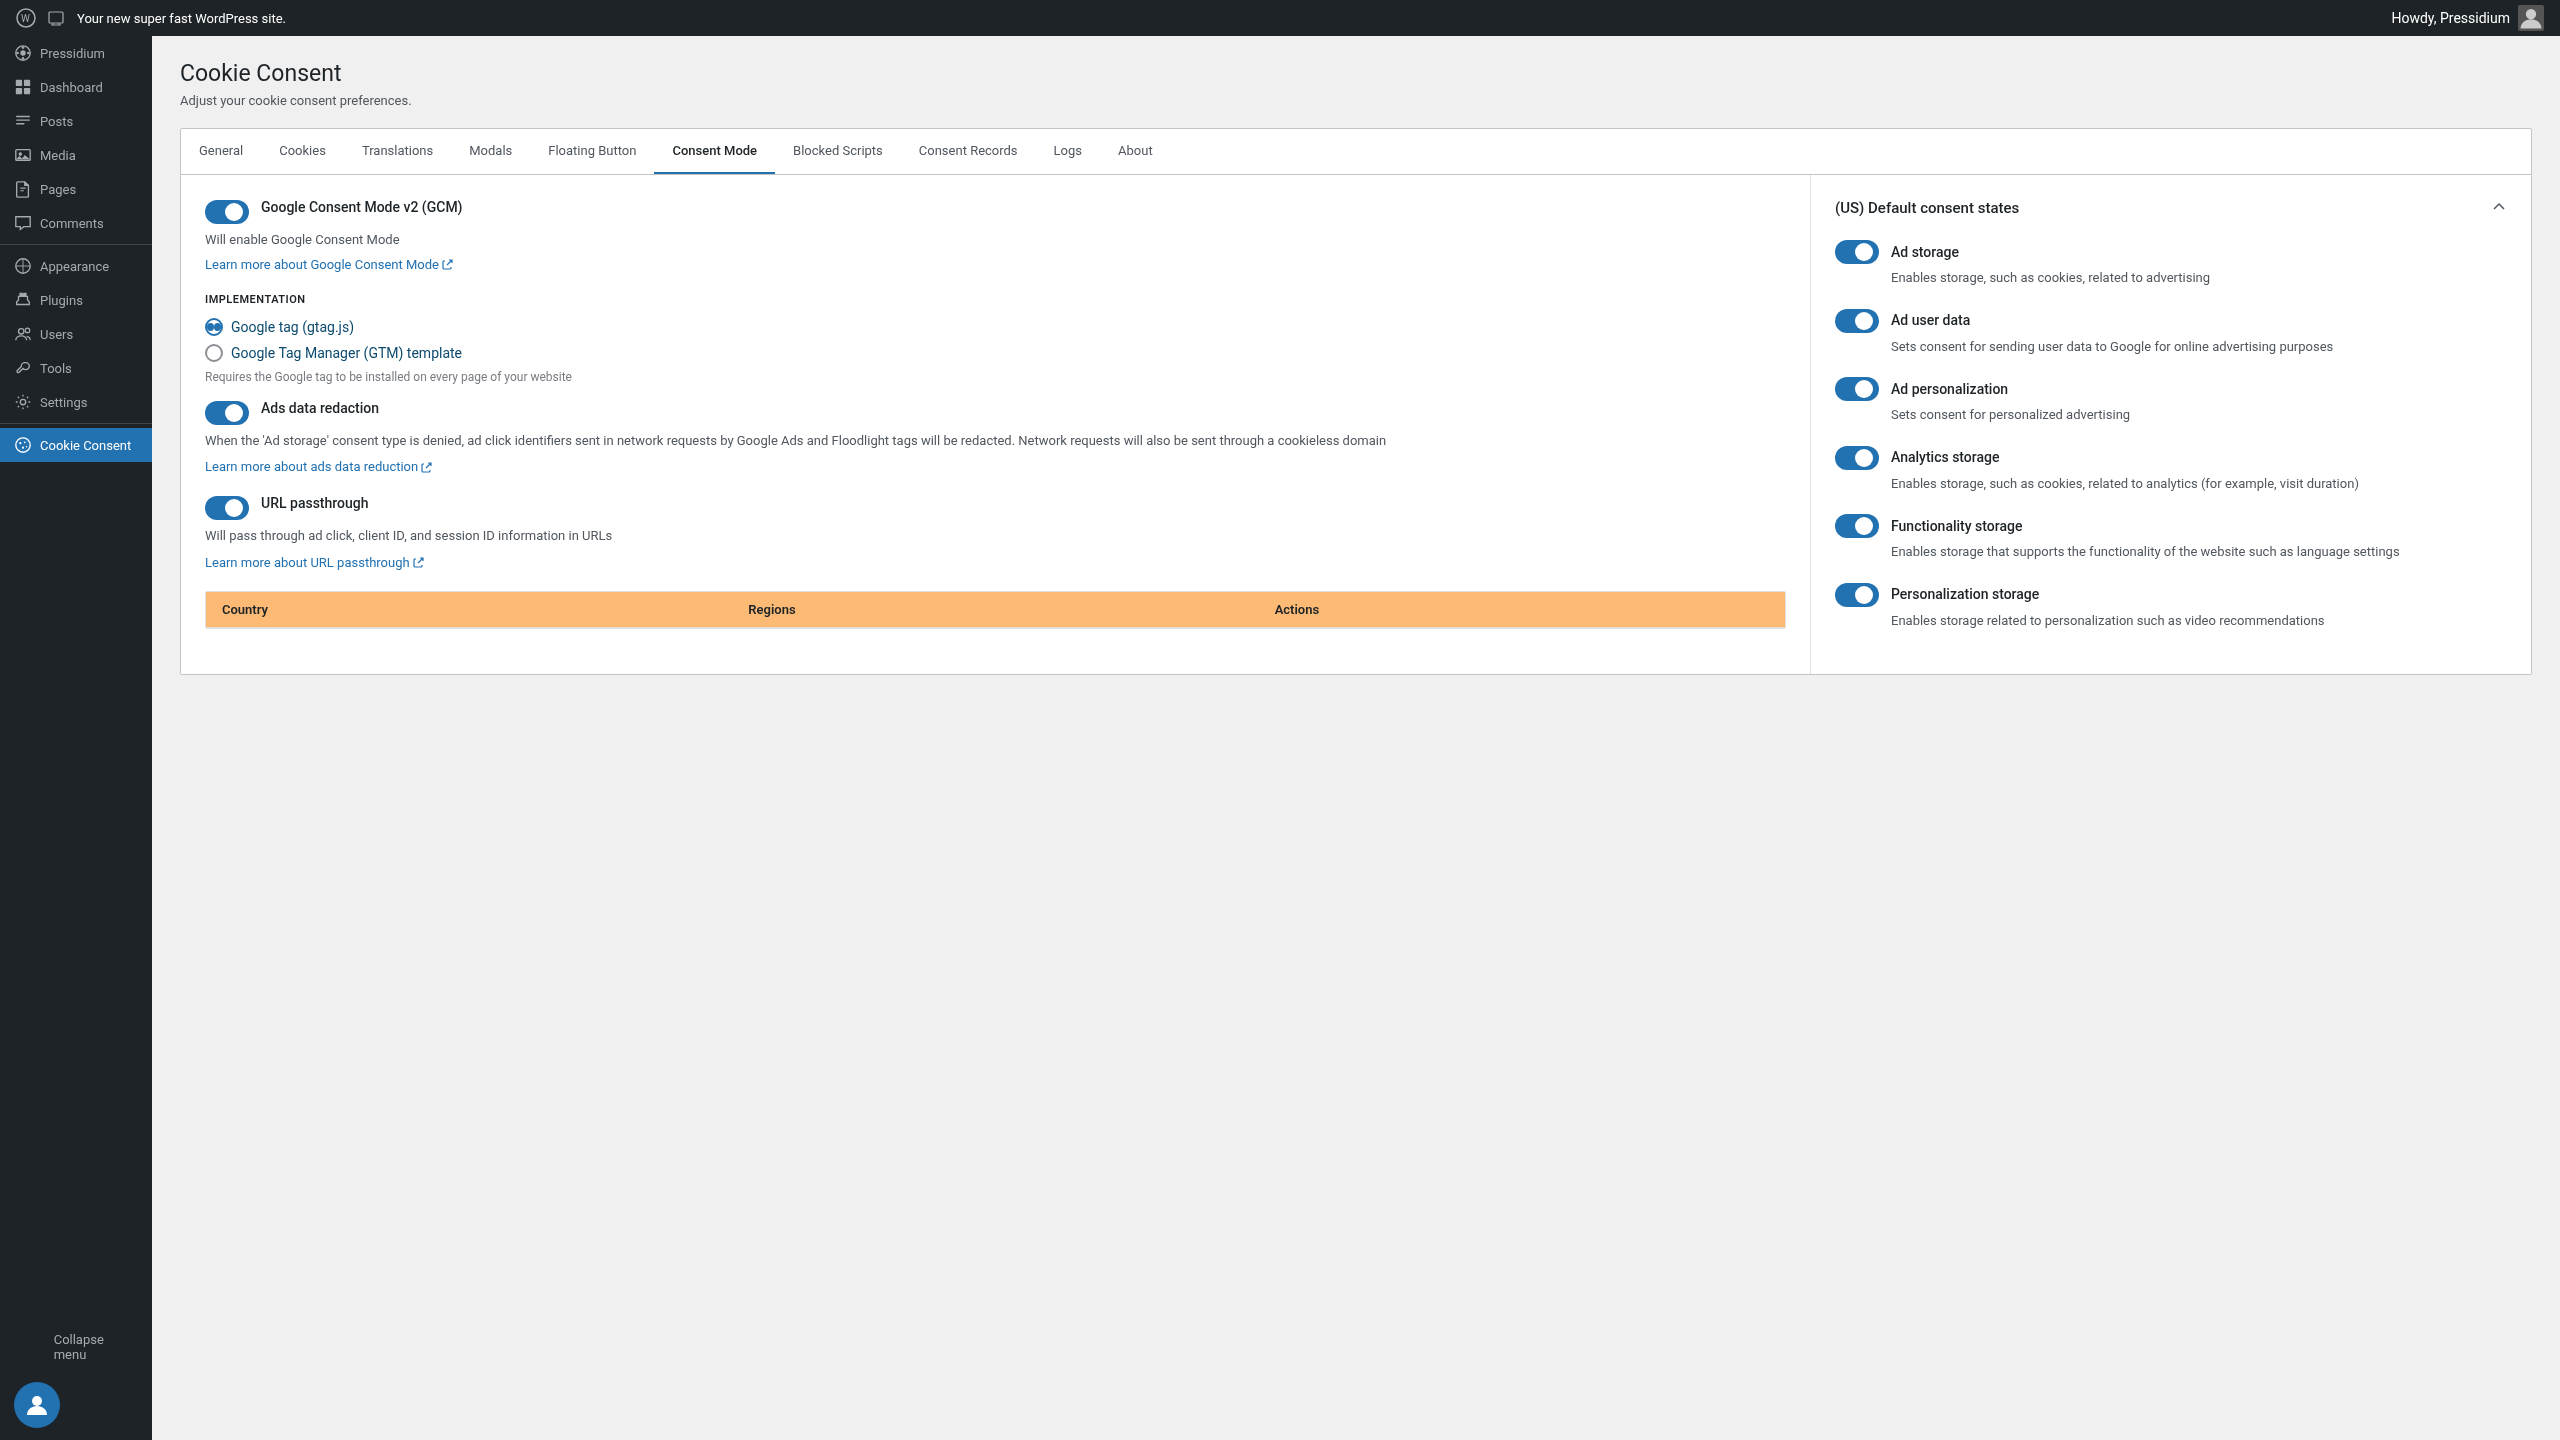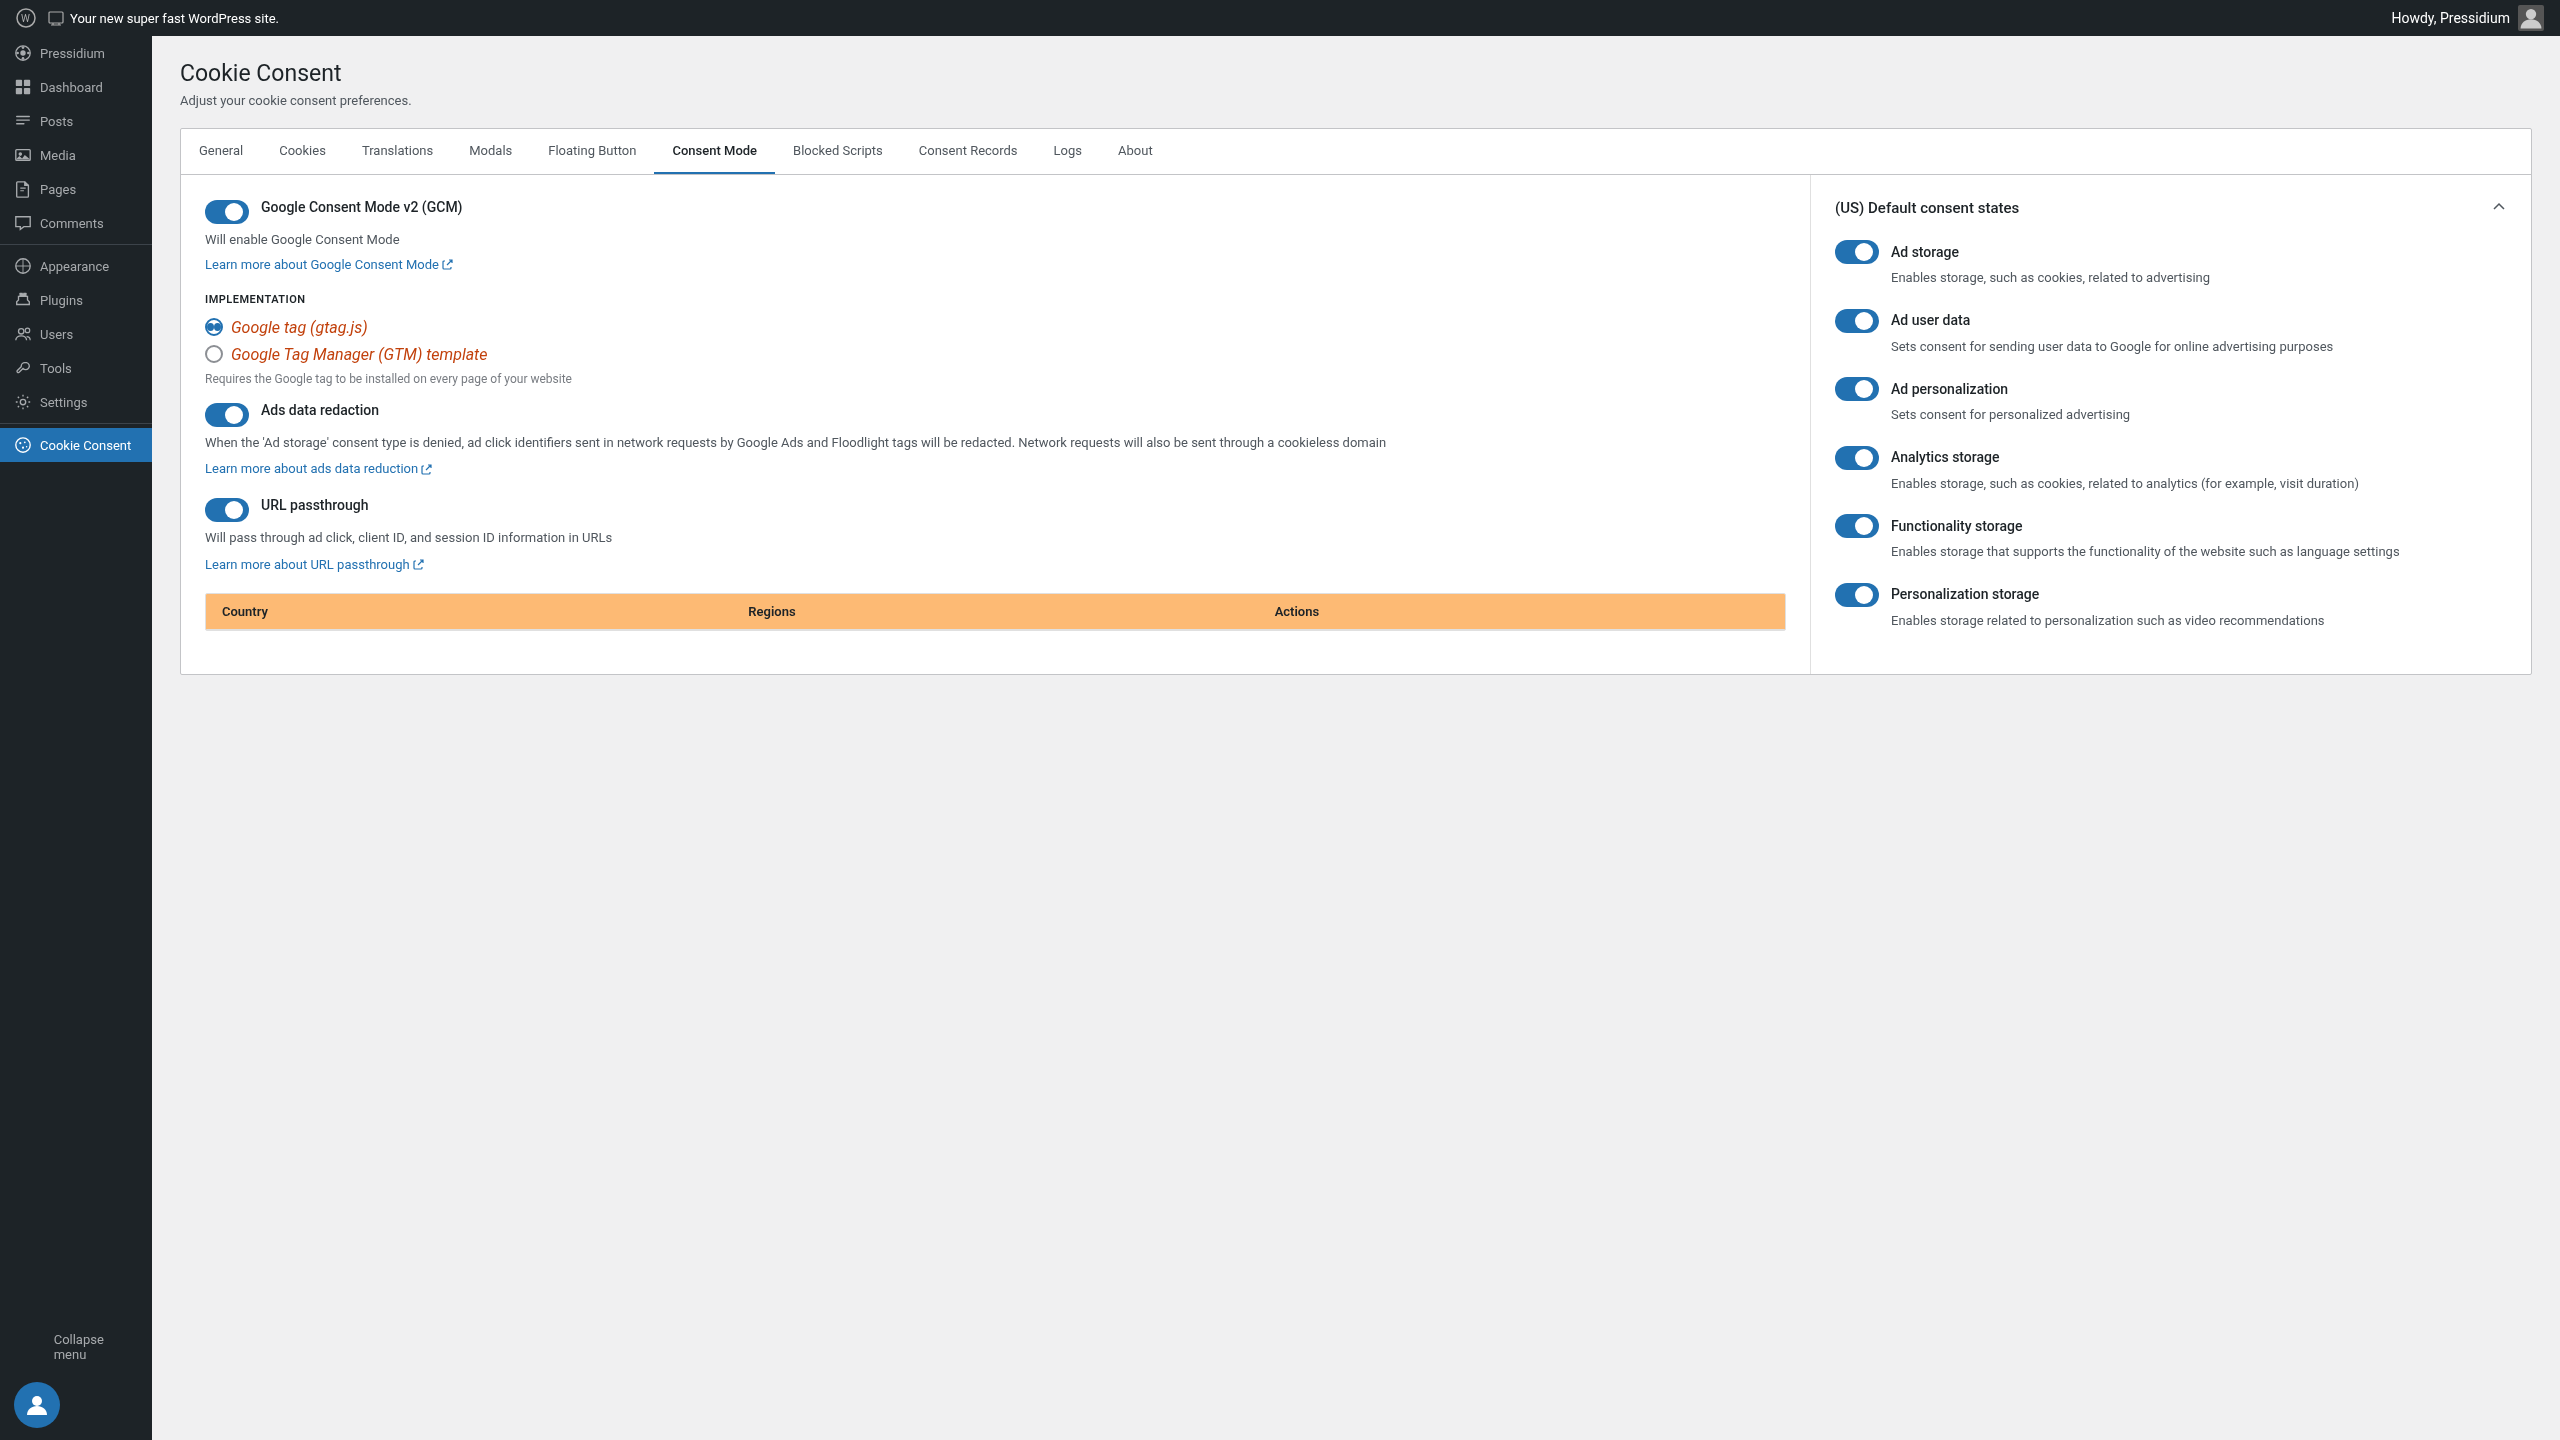--- a/index.html
+++ b/index.html
@@ -11,21 +11,21 @@
       color: #fff;
       height: 36px;
       display: flex;
       align-items: center;
       padding: 0 16px;
       justify-content: space-between;
       flex-shrink: 0;
     }
     .top-bar-left { display: flex; align-items: center; gap: 12px; }
     .top-bar-logo { width: 20px; height: 20px; fill: #aaa; }
-    .top-bar-site { font-size: 13px; color: #fff; display: flex; align-items: center; gap: 6px; }
+    .top-bar-site { font-size: 13px; color: #fff; display: flex; align-items: center; gap: 13px; }
     .top-bar-site svg { width: 16px; height: 16px; fill: #aaa; }
     .top-bar-right { font-size: 14px; color: #fff; display: flex; align-items: center; gap: 8px; }
     .top-bar-avatar { width: 26px; height: 26px; background: #555; border-radius: 2px; display: flex; align-items: center; justify-content: center; overflow: hidden; }
 
     
     .layout { display: flex; flex: 1; overflow: hidden; }
 
     
     .sidebar {
       width: 152px;
@@ -138,21 +138,21 @@
       flex-shrink: 0;
     }
     .radio-input.checked { background: #fff; }
     .radio-input.checked::after {
       content: '';
       width: 8px; height: 8px;
       border-radius: 50%;
       background: #2271b1;
     }
     .radio-input.unchecked { border-color: #8c8f94; }
-    .radio-label { font-size: 16px; color: #c2410c; font-style: italic; }
+    .radio-label { font-size: 14px; color: #0c4a6e; }
 
     .requires-text { font-size: 12px; color: #787c82; margin-bottom: 16px; margin-left: 0; }
 
     
     .right-panel { width: 720px; padding: 24px; }
 
     .consent-section-header {
       display: flex;
       align-items: flex-start;
       justify-content: space-between;

